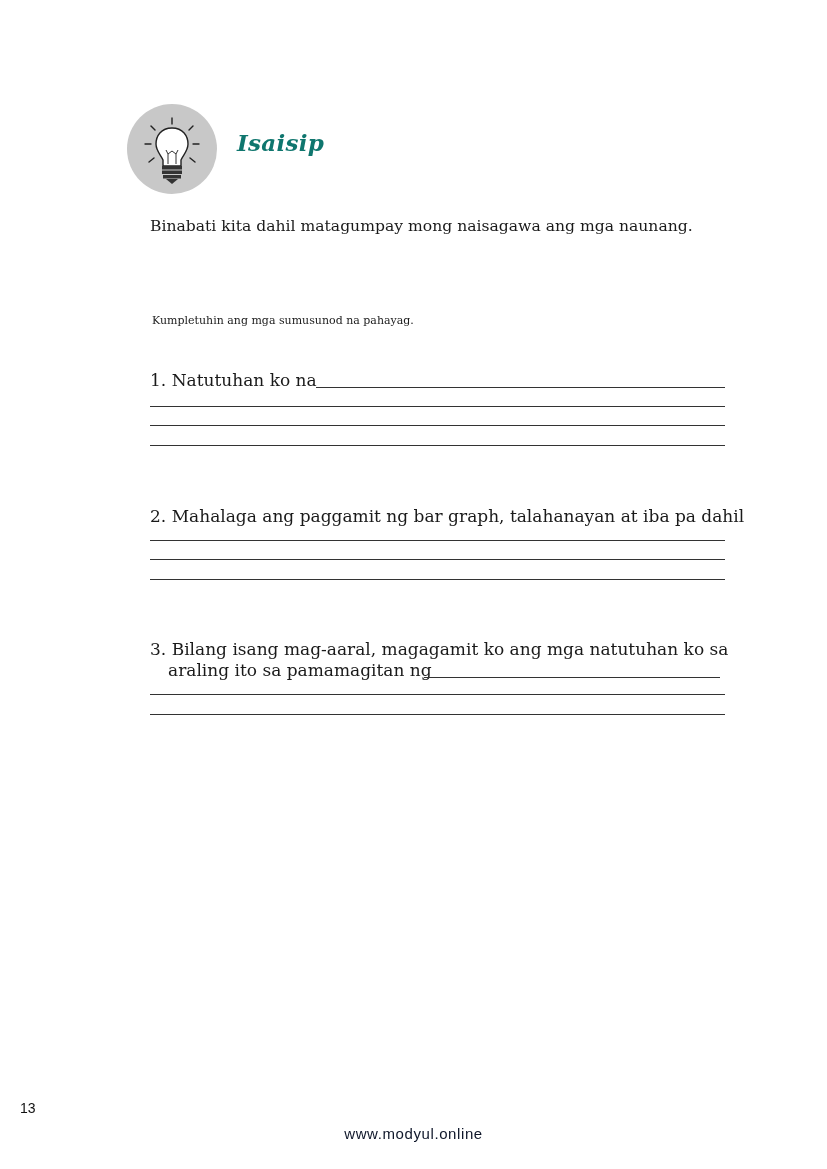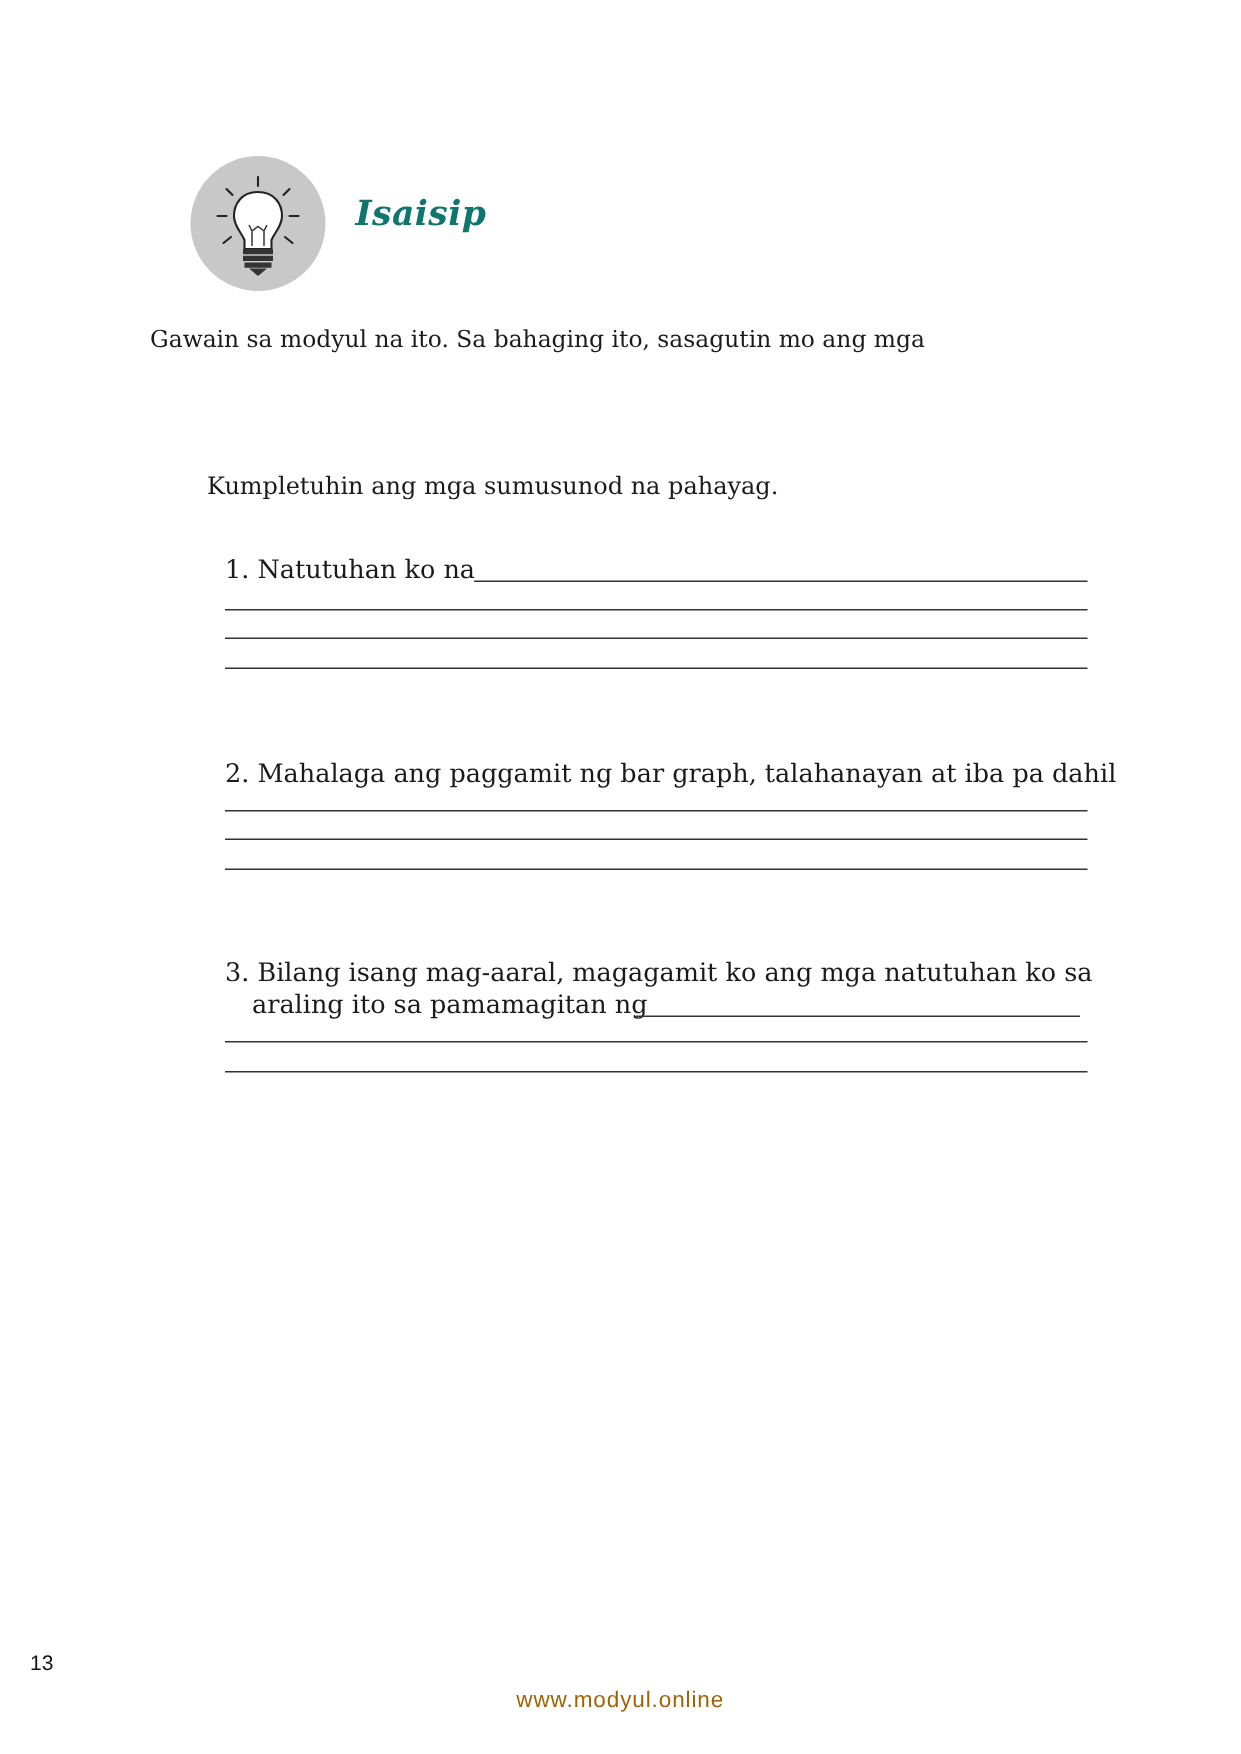--- a/index.html
+++ b/index.html
@@ -7,28 +7,28 @@
          font-family: "DejaVu Serif", serif; color: #1a1a1a; }
   .abs { position: absolute; }
   .icon-circle { left: 127px; top: 104px; width: 90px; height: 90px; border-radius: 50%;
                  background: #c8c8c8; }
   .icon-circle svg { width: 90px; height: 90px; display: block; }
   .section-title { left: 237px; top: 129px; font-family: "DejaVu Serif", serif; font-style: italic;
                    font-weight: bold; font-size: 23px; color: #0f766e; letter-spacing: 0.3px; }
   .para { left: 100px; top: 216px; width: 630px; font-size: 15.6px; line-height: 20px; }
   .para .indent { display: inline-block; width: 50px; }
   .para span.l { display: block; white-space: nowrap; }
-  .instr { left: 138px; top: 314px; font-size: 16px; white-space: nowrap; }
+  .instr { left: 152px; top: 314px; font-size: 11px; white-space: nowrap; }
   .q { left: 150px; font-size: 17px; white-space: nowrap; }
   .line { position: absolute; left: 150px; width: 575px; height: 0; border-top: 1.3px solid #333; }
   .inline-line { position: absolute; height: 0; border-top: 1.3px solid #333; }
   .page-num { left: 0; width: 827px; top: 1100px; text-align: left; font-family: "Liberation Sans", sans-serif;
               font-size: 14px; color: #111; padding-left: 20px; }
   .watermark { left: 0; width: 827px; top: 1125px; text-align: center; font-family: "Liberation Sans", sans-serif;
-               font-size: 15px; color: #a16207; letter-spacing: 0.6px; }
+               font-size: 15px; color: #0f172a; letter-spacing: 0.6px; }
 </style>
 </head>
 <body>
 
 <div class="abs icon-circle">
   <svg viewBox="0 0 90 90">
     <g stroke="#222" stroke-width="1.4" fill="none" stroke-linecap="round">
       <line x1="45" y1="14" x2="45" y2="20"></line>
       <line x1="24" y1="22" x2="28" y2="26"></line>
       <line x1="66" y1="22" x2="62" y2="26"></line>
@@ -41,21 +41,21 @@
     <path d="M41 60 L41 50 L39 46 M49 60 L49 50 L51 46 M41 50 L45 47 L49 50" stroke="#333" stroke-width="1" fill="none"></path>
     <rect x="35" y="62" width="20" height="3.5" fill="#333"></rect>
     <rect x="35" y="66.5" width="20" height="3.5" fill="#333"></rect>
     <rect x="36" y="71" width="18" height="3.5" fill="#333"></rect>
     <path d="M39 75 L51 75 L45 80 Z" fill="#333"></path>
   </svg>
 </div>
 <div class="abs section-title">Isaisip</div>
 
 <div class="abs para">
-  <span class="l">Gawain sa modyul na ito. Sa bahaging ito, sasagutin mo ang mga</span>
+  <span class="l"><span class="indent"></span><span>Binabati kita dahil matagumpay mong naisagawa ang mga naunang.</span></span>
 </div>
 
 <div class="abs instr">Kumpletuhin ang mga sumusunod na pahayag.</div>
 
 <div class="abs q" style="top:370px;">
   <span>1.</span>
   <span>Natutuhan ko na</span>
 </div>
 <div class="inline-line" style="left:316px; width:409px; top:387px;"></div>
 <div class="line" style="top:406px;"></div>

